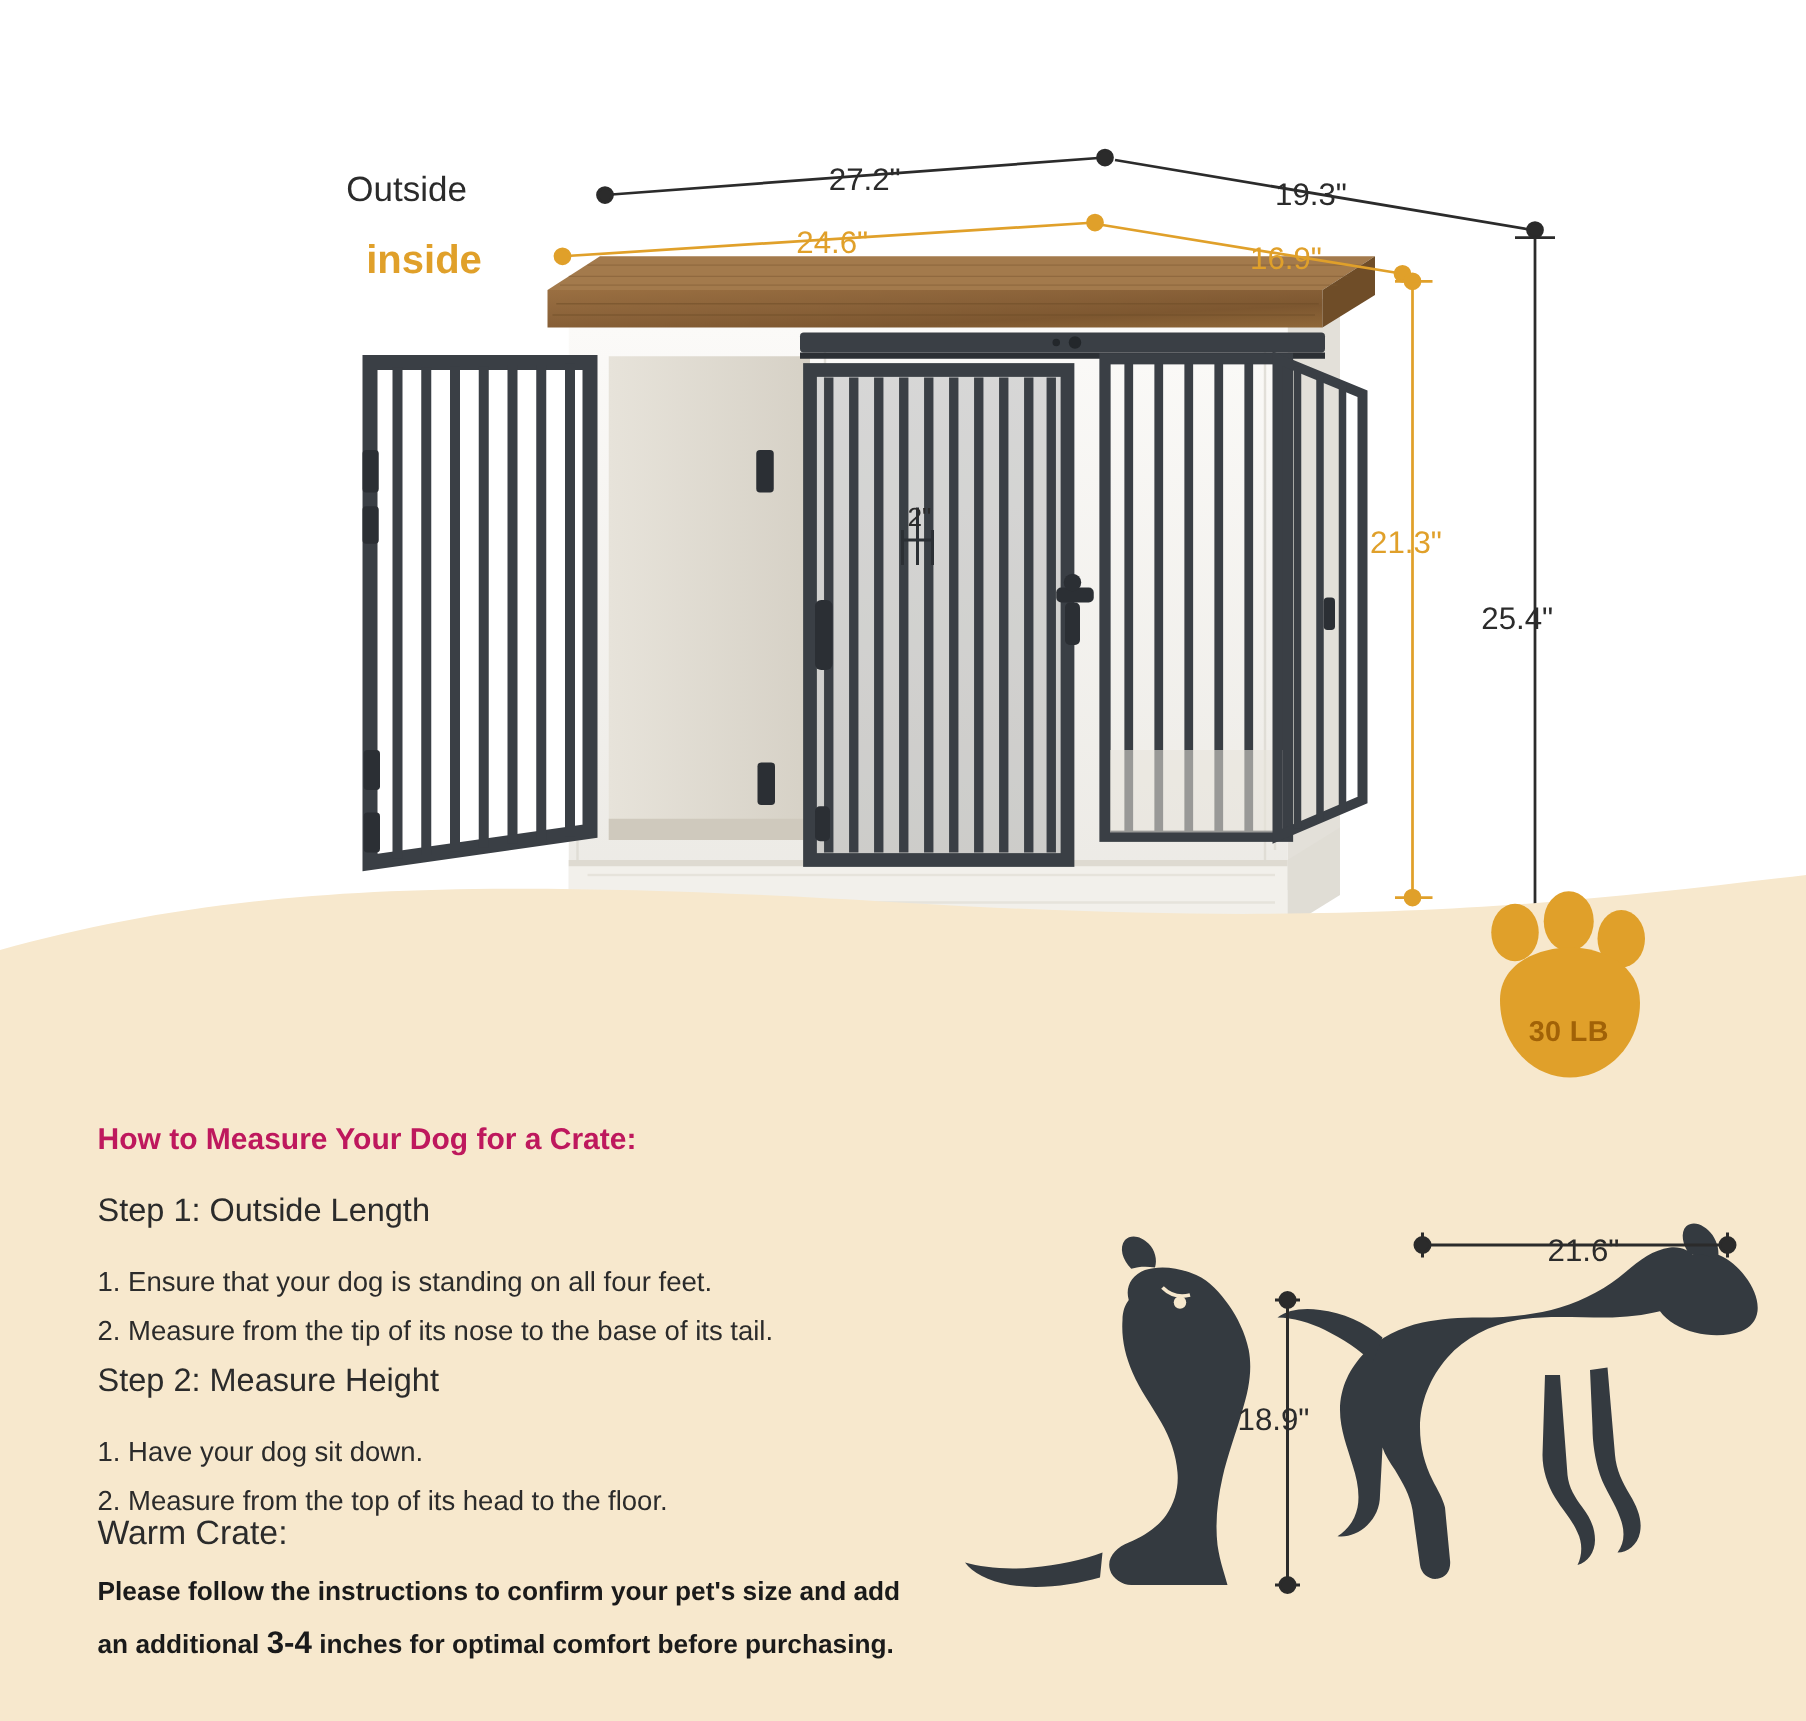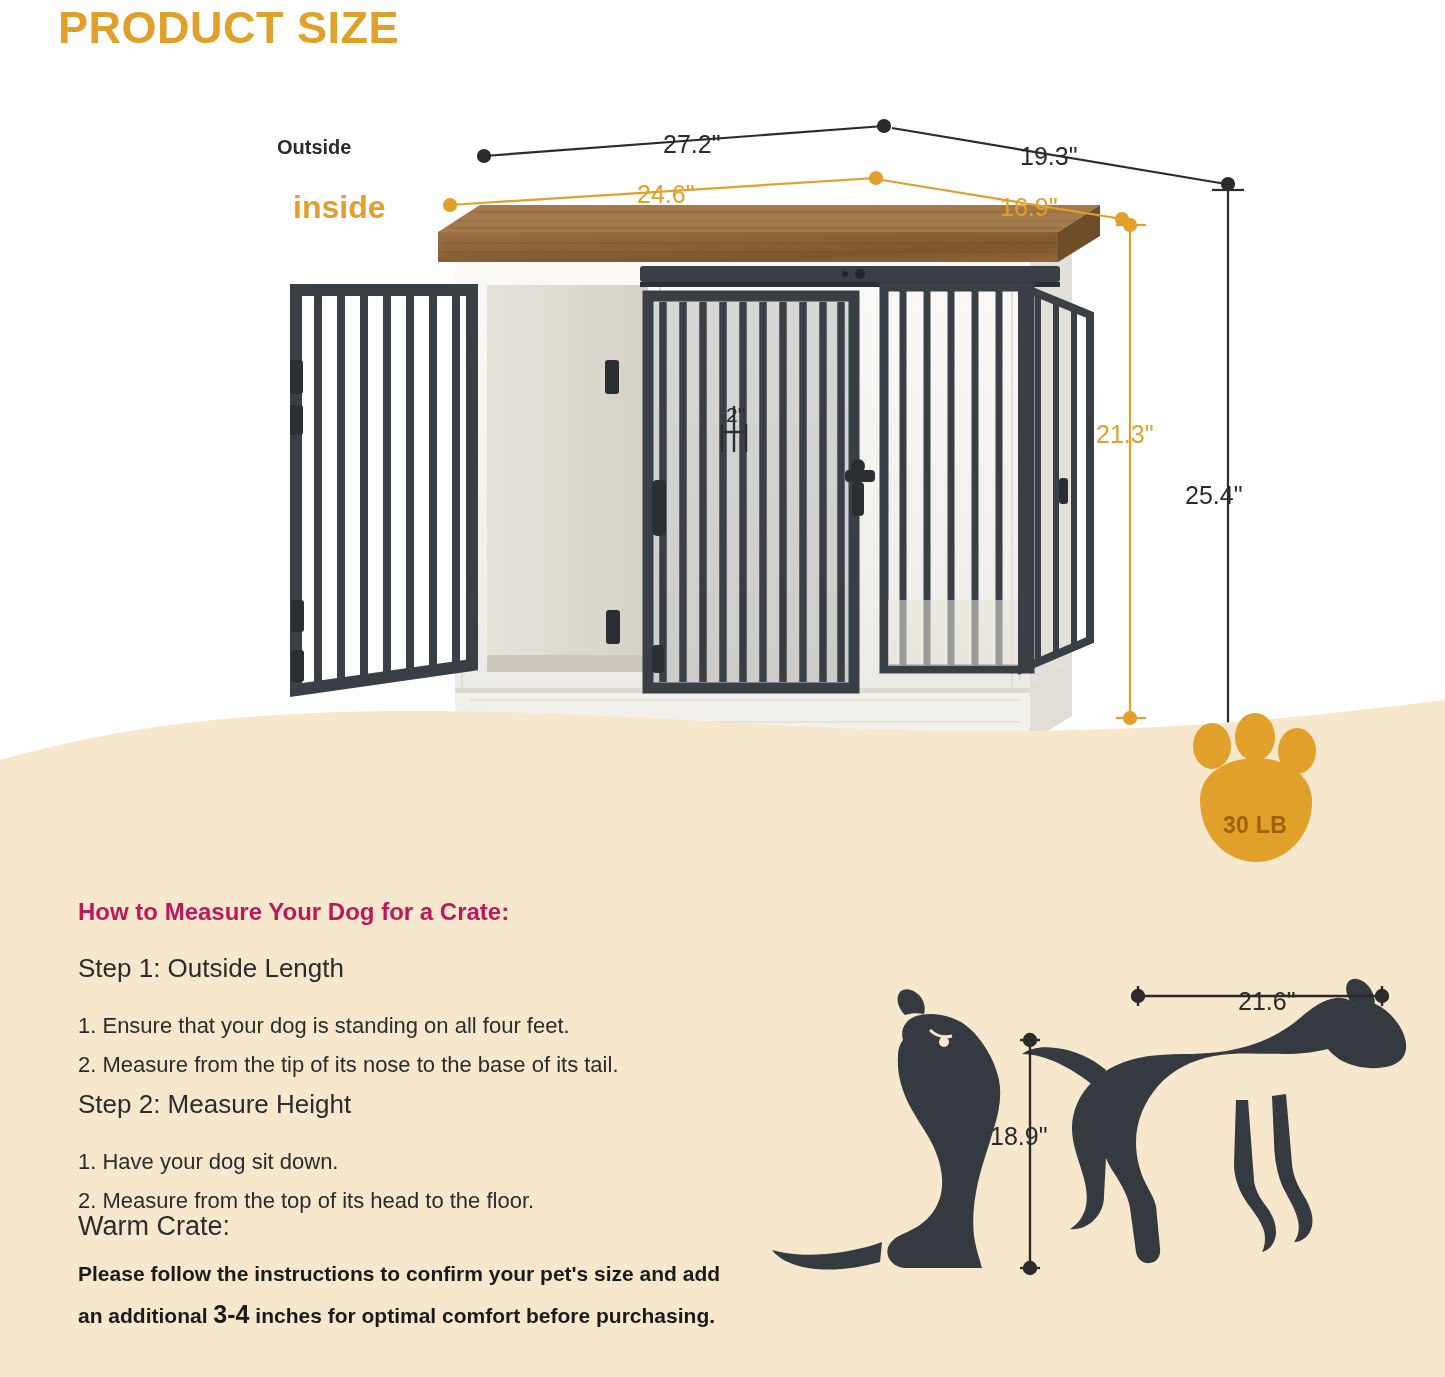--- a/index.html
+++ b/index.html
@@ -42,21 +42,21 @@
     width: 1445px;
     height: 677px;
     overflow: hidden;
   }
   .cream-panel svg { display:block; }
 
   
   .lbl-outside {
     position: absolute;
     left: 277px; top: 136px;
-    font-size: 20px; font-weight: bold; color: #2b2b2b;
+    font-size: 28px; font-weight: normal; color: #2b2b2b;
   }
   .lbl-inside {
     position: absolute;
     left: 293px; top: 189px;
     font-size: 32px; font-weight: bold; color: #e0a02a;
   }
 
   
   .dim { position: absolute; font-size: 25px; color: #2b2b2b; font-weight: normal; }
   .dim.gold { color: #e0a02a; }
@@ -286,21 +286,20 @@
     </g>
 
     <g stroke="#2b2f34" stroke-width="2.4">
       <line x1="722" y1="432" x2="746" y2="432"></line>
       <line x1="722" y1="424" x2="722" y2="452"></line>
       <line x1="746" y1="424" x2="746" y2="452"></line>
       <line x1="734" y1="406" x2="734" y2="452"></line>
     </g>
   </svg>
 
-  <div class="product-size-title">PRODUCT SIZE</div>
 
   <div class="lbl-outside">Outside</div>
   <div class="lbl-inside">inside</div>
 
   <div class="dim dim-272">27.2"</div>
   <div class="dim dim-193">19.3"</div>
   <div class="dim gold dim-246">24.6"</div>
   <div class="dim gold dim-169">16.9"</div>
   <div class="dim gold dim-213">21.3"</div>
   <div class="dim dim-254">25.4"</div>

